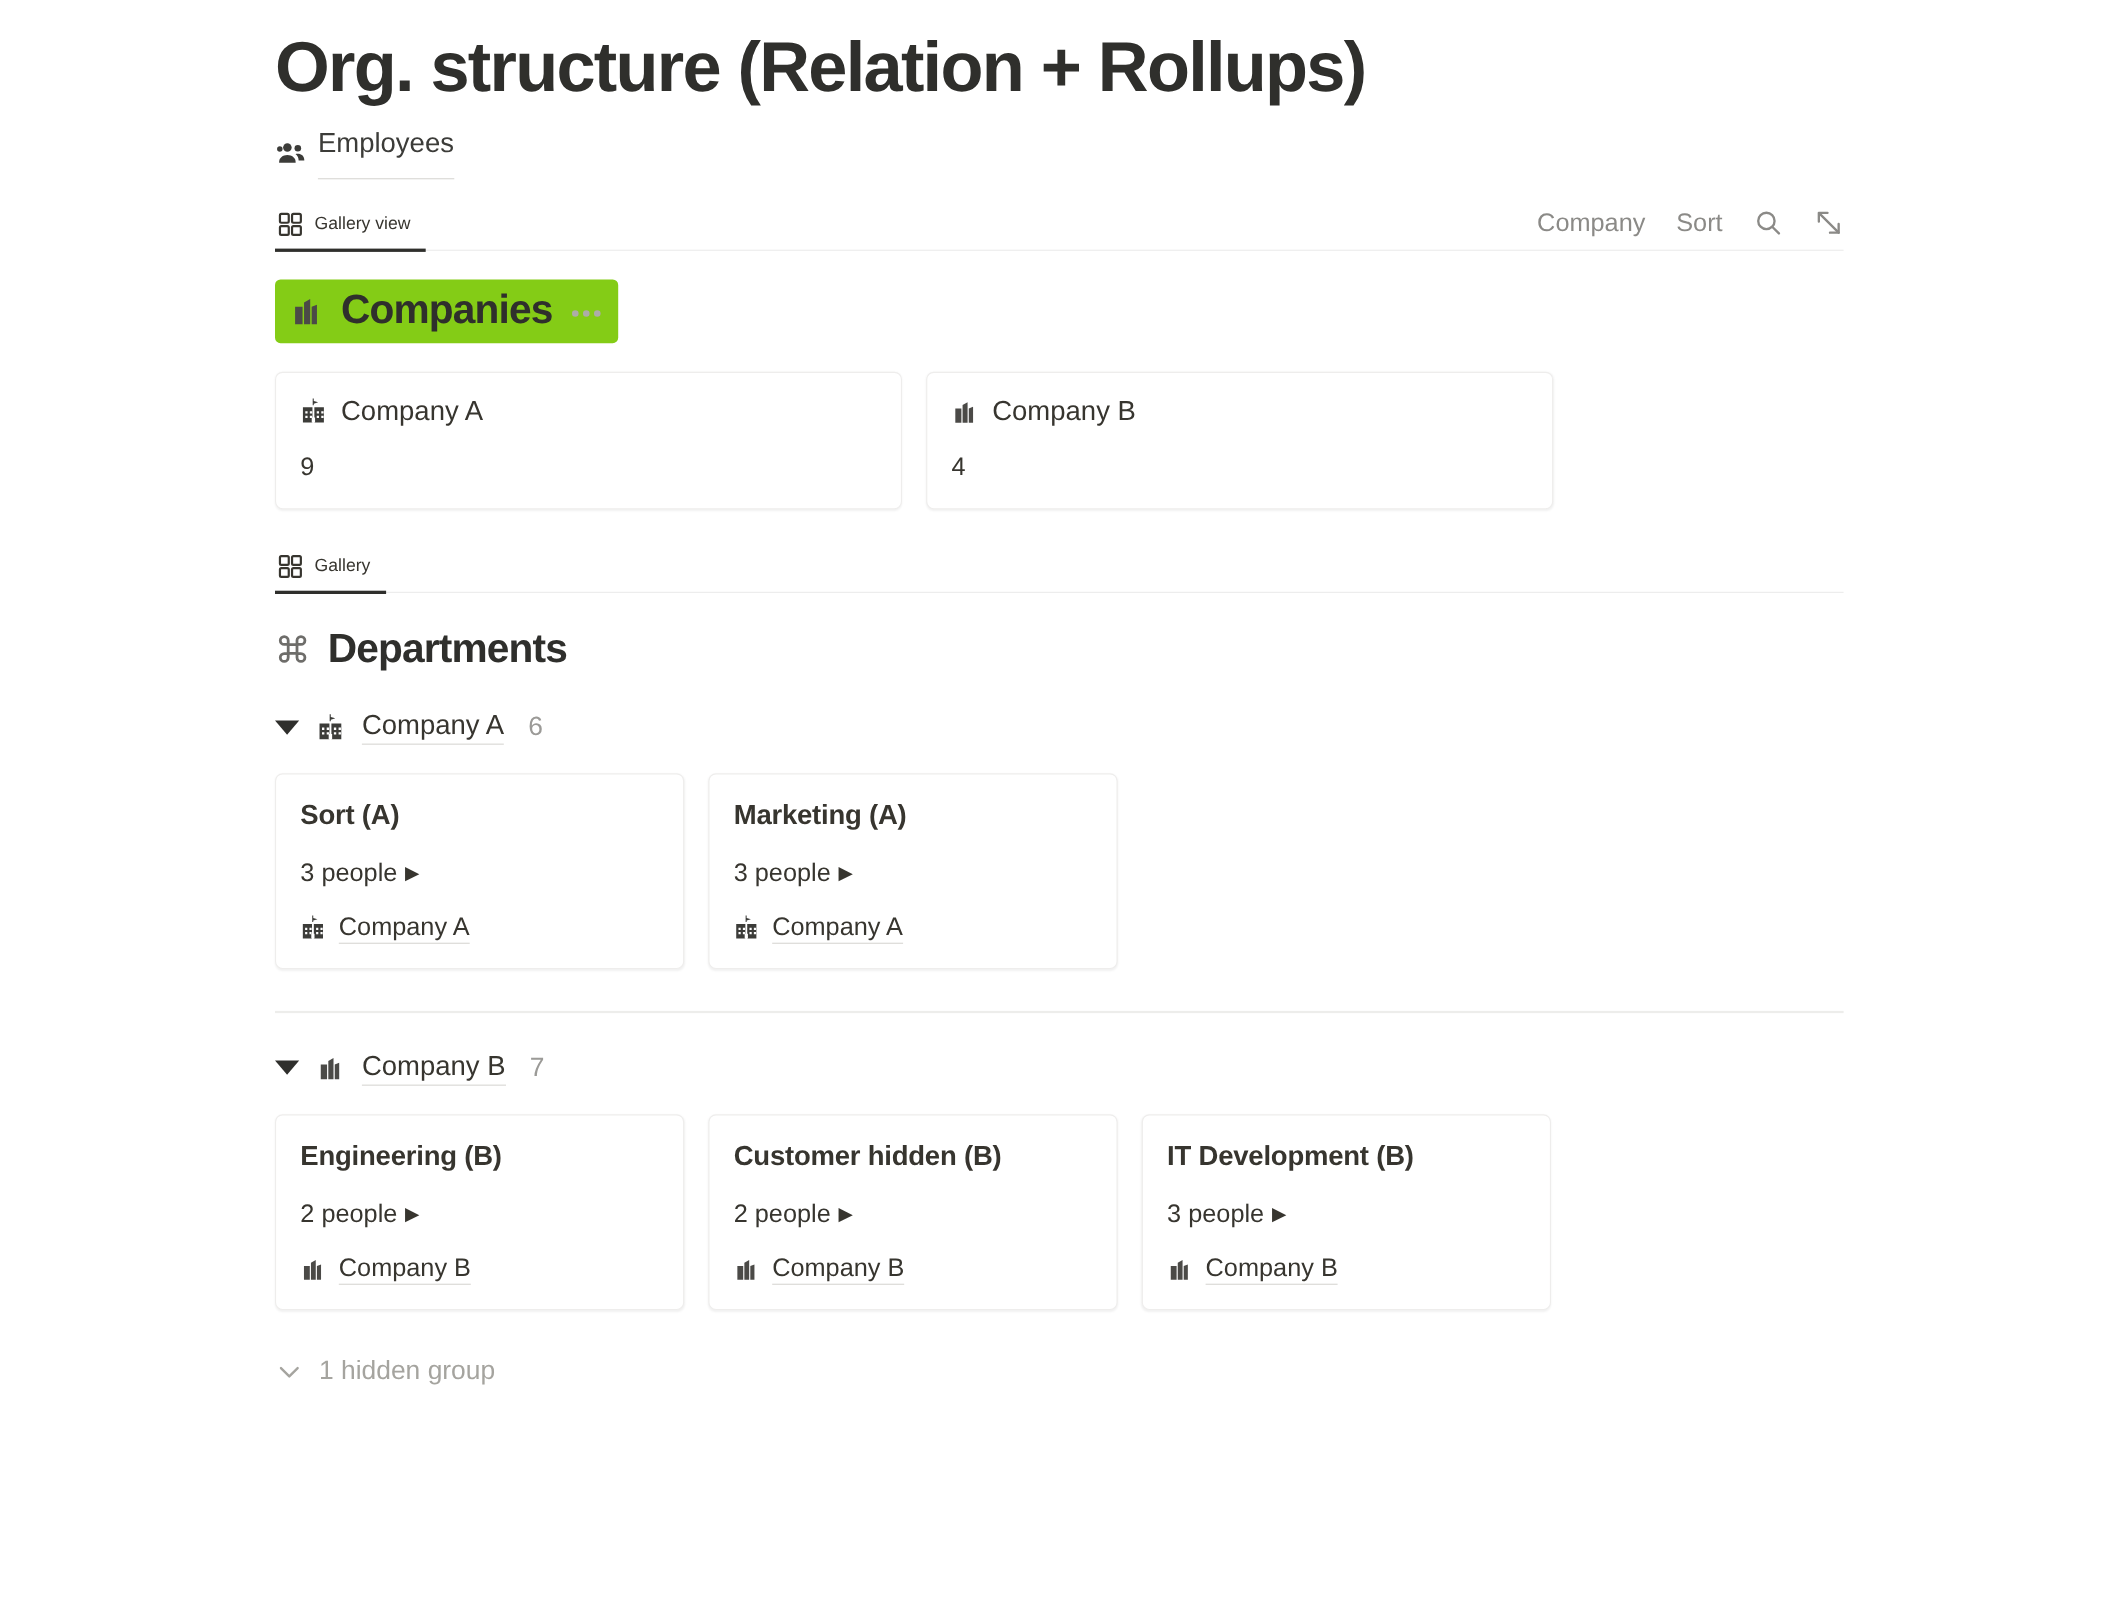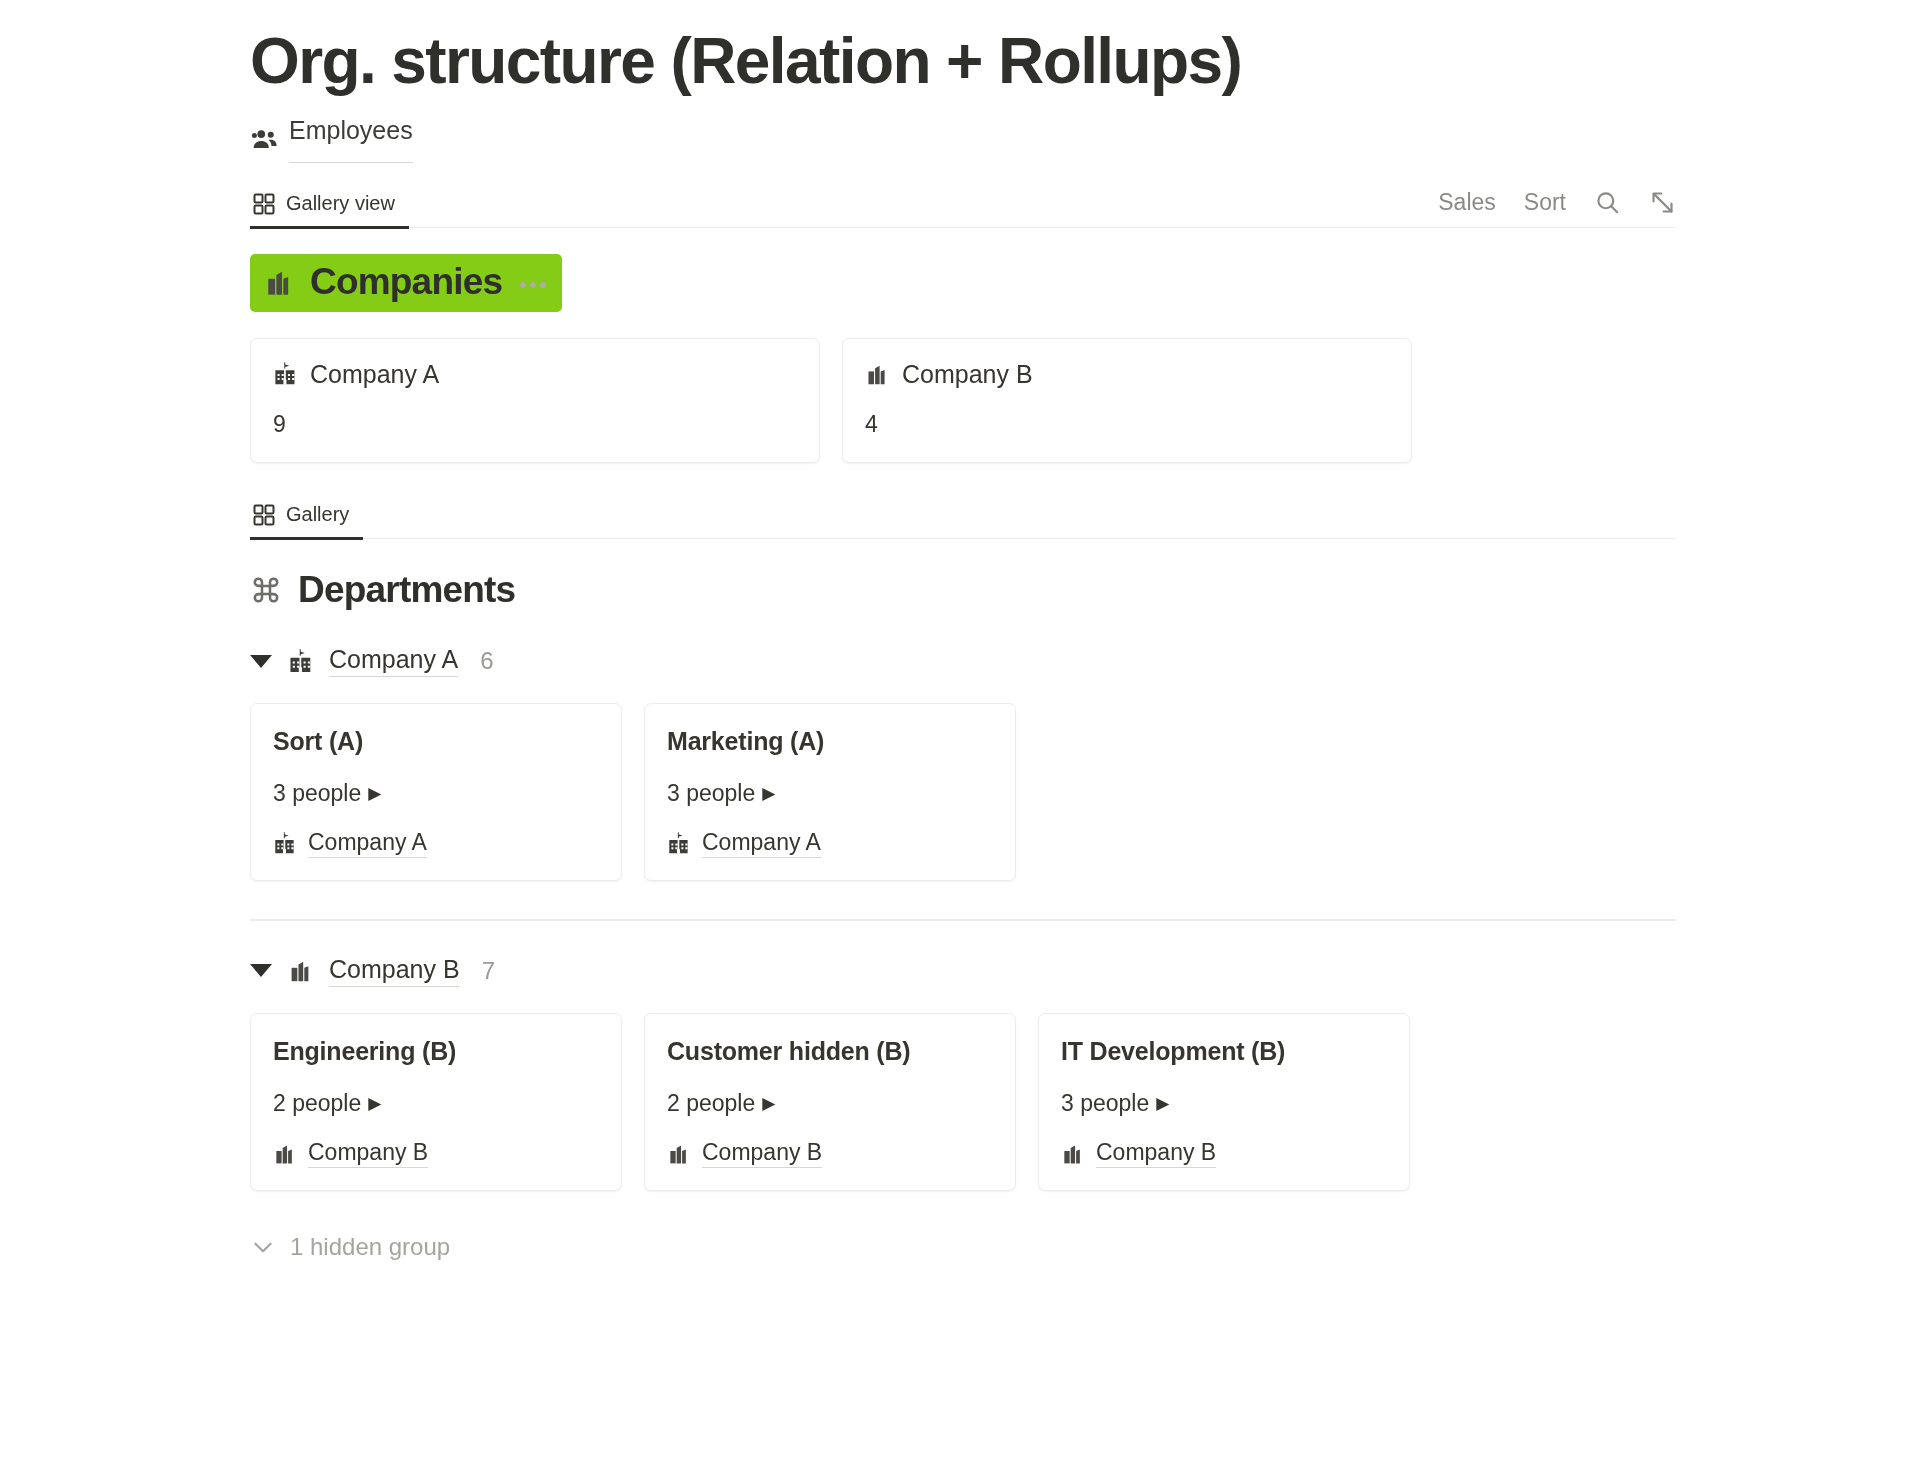--- a/index.html
+++ b/index.html
@@ -68,24 +68,25 @@
   .viewbar::after {
     content: "";
     position: absolute;
     left: 0; right: 0; bottom: 0;
     height: 1.5px;
     background: #ececeb;
   }
   .view-tabs { display: flex; align-items: flex-end; }
   .view-tab {
     display: flex;
+    align-items: center;
     gap: 10px;
     padding: 0 14px 12px 2px;
     position: relative;
-    font-size: 20px;
+    font-size: 16px;
     color: #37352f;
     cursor: pointer;
   }
   .view-tab.active::after {
     content: "";
     position: absolute;
     left: 0; right: 0; bottom: -1px;
     height: 3px;
     background: #2f2f2c;
     z-index: 2;
@@ -290,21 +291,21 @@
               <rect x="2.5" y="2.5" width="8" height="8" rx="1.3"></rect>
               <rect x="13.5" y="2.5" width="8" height="8" rx="1.3"></rect>
               <rect x="2.5" y="13.5" width="8" height="8" rx="1.3"></rect>
               <rect x="13.5" y="13.5" width="8" height="8" rx="1.3"></rect>
             </svg>
           </span>
           <span>Gallery view</span>
         </div>
       </div>
       <div class="view-tools">
-        <span class="tool-text">Sales</span>
+        <span class="tool-text">Company</span>
         <span class="tool-text">Sort</span>
         <span class="tool-icon">
           <svg width="27" height="27" viewBox="0 0 24 24" fill="none" stroke="#8b8a87" stroke-width="1.9" stroke-linecap="round">
             <circle cx="10.5" cy="10.5" r="6.6"></circle>
             <line x1="15.4" y1="15.4" x2="20.6" y2="20.6"></line>
           </svg>
         </span>
         <span class="tool-icon">
           <svg width="27" height="27" viewBox="0 0 24 24" fill="none" stroke="#8b8a87" stroke-width="1.9" stroke-linecap="round" stroke-linejoin="round">
             <line x1="20" y1="20" x2="5" y2="5"></line>

